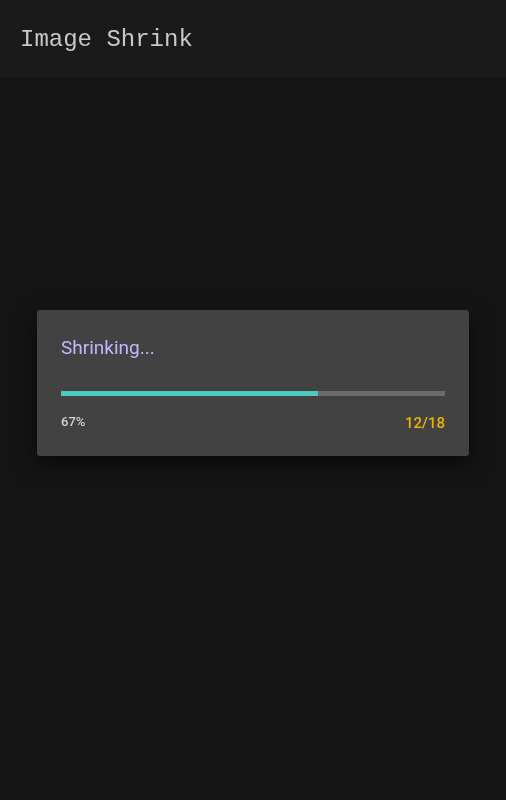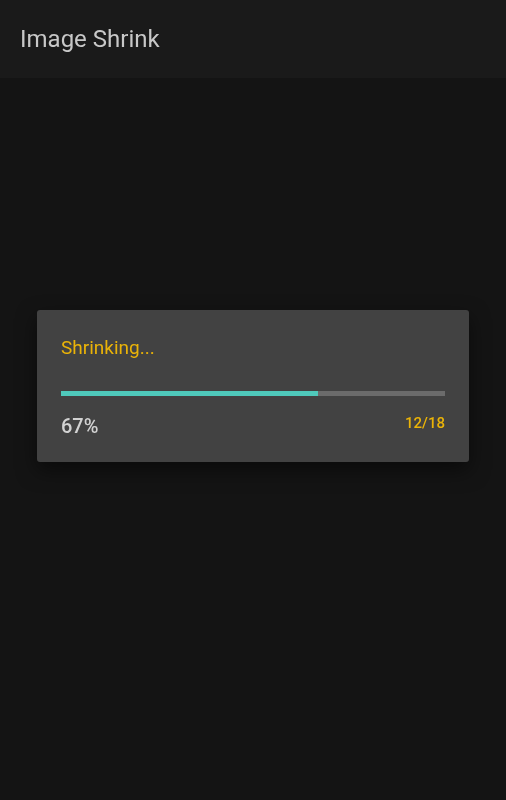--- a/index.html
+++ b/index.html
@@ -16,41 +16,42 @@
       position: relative;
       overflow: hidden;
     }
     
     .header {
       background-color: #1a1a1a;
       padding: 3px 20px;
       height: 78px;
       display: flex;
       align-items: center;
+      font-family: Liberation Mono, monospace;
     }
     
     .header-title {
       color: #c8c8c8;
       font-size: 24px;
       font-weight: 400;
     }
     
     .dialog {
       position: absolute;
       top: 310px;
       left: 37px;
       right: 37px;
       background-color: #424242;
       border-radius: 3px;
       padding: 26px 24px 24px 24px;
       box-shadow: 0 8px 20px rgba(0, 0, 0, 0.5);
     }
     
     .dialog-title {
-      color: #eab308;
+      color: #c4b5fd;
       font-size: 19px;
       font-weight: 400;
       margin-bottom: 32px;
     }
     
     .progress-bar-track {
       width: 100%;
       height: 5px;
       background-color: #6b6b6b;
       position: relative;
@@ -65,21 +66,21 @@
     }
     
     .progress-info {
       display: flex;
       justify-content: space-between;
       margin-top: 18px;
     }
     
     .progress-percent {
       color: #d2d2d2;
-      font-size: 20px;
+      font-size: 13px;
       font-weight: 500;
     }
     
     .progress-count {
       color: #eab308;
       font-size: 15px;
       font-weight: 500;
     }
   </style>
 </head>

